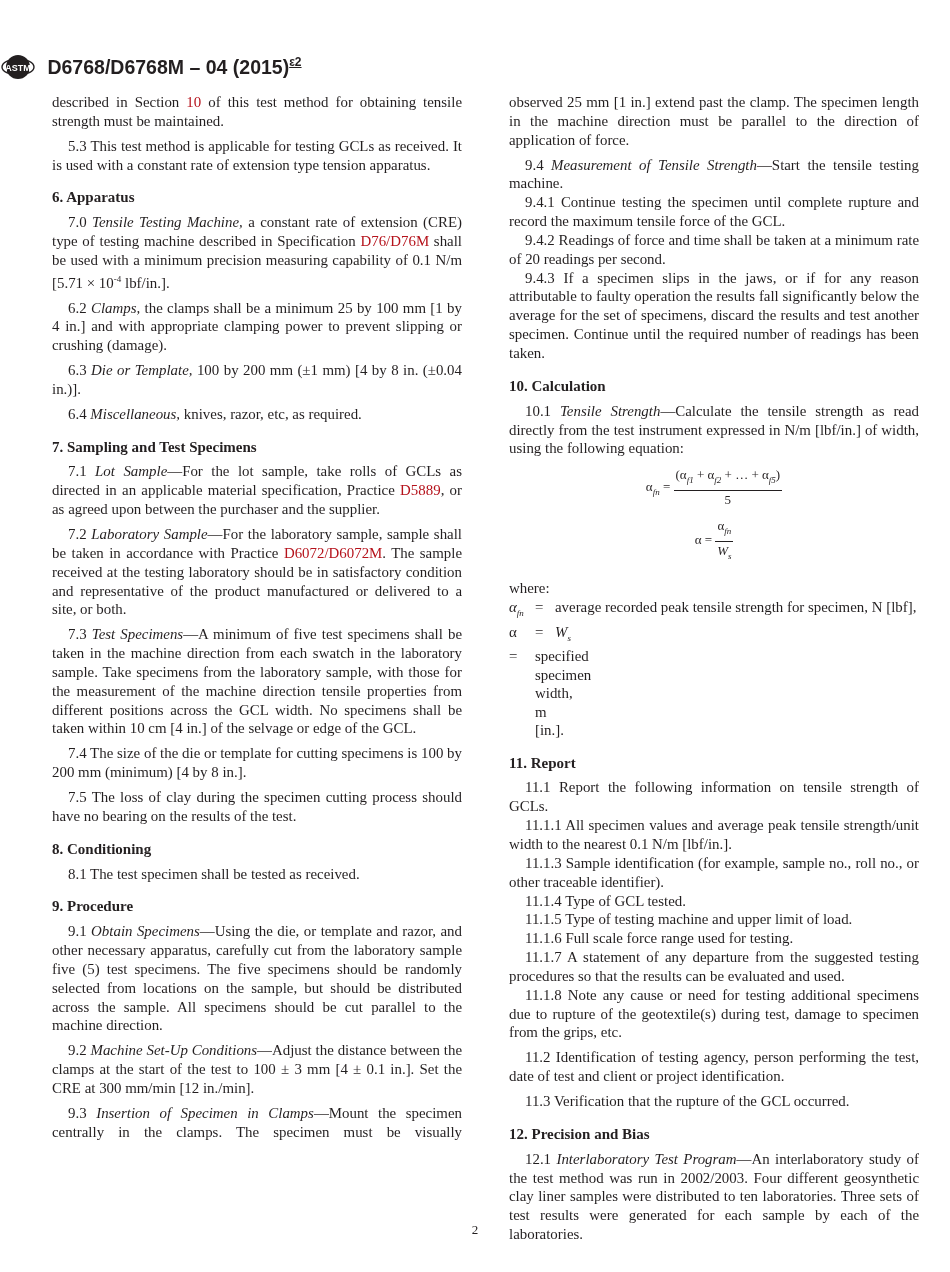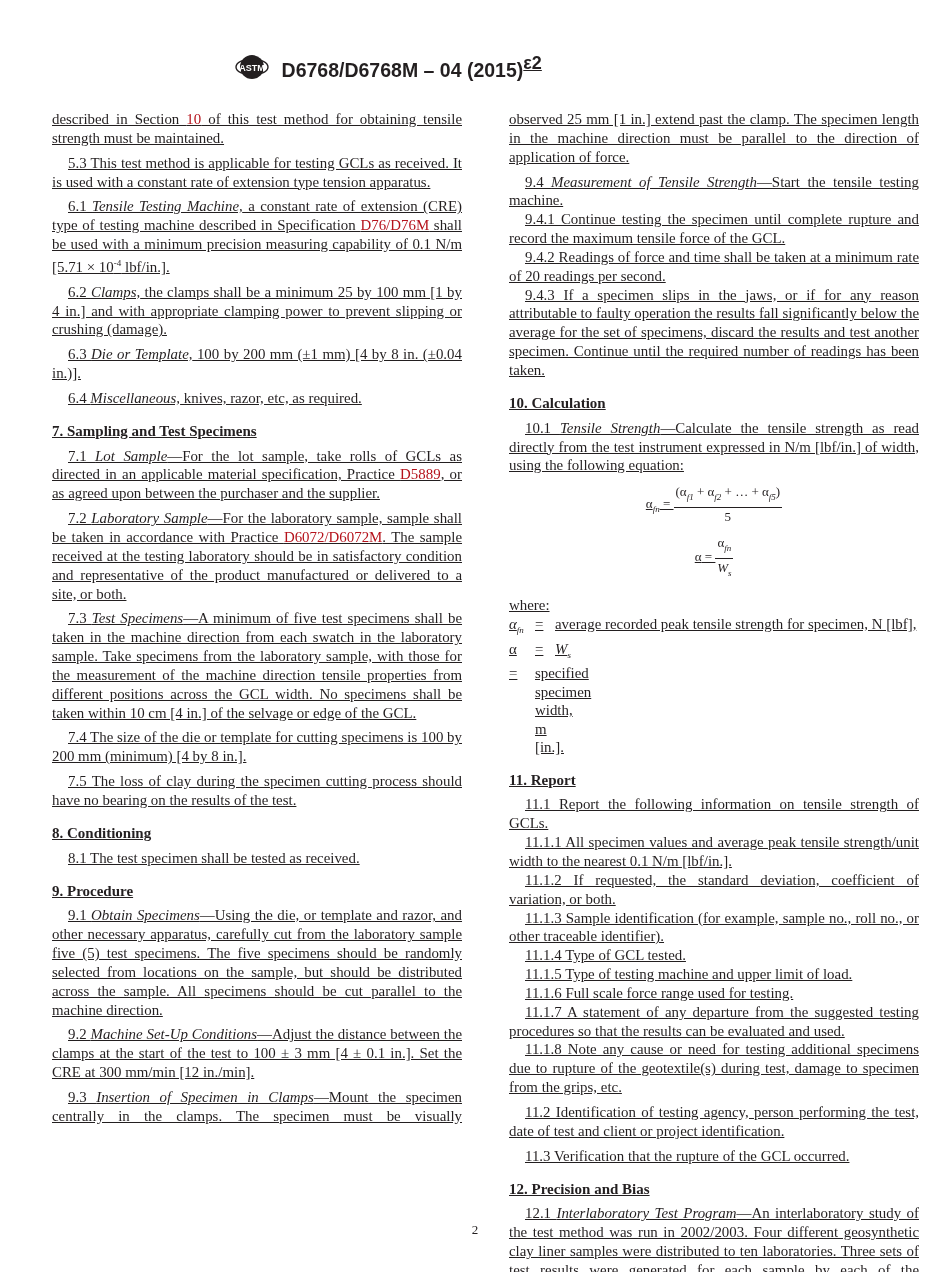--- a/index.html
+++ b/index.html
@@ -1,23 +1,23 @@
 <!DOCTYPE html>
 <html><head>
 <meta charset="utf-8">
 <style>
   html, body { margin: 0; padding: 0; background: #ffffff; }
   body { width: 950px; height: 1272px; position: relative; overflow: hidden;
          font-family: "Liberation Serif", "DejaVu Serif", serif; color: #231f20; }
-  .header { position: absolute; top: 52px; left: 0; width: 776px; text-align: center;
+  .header { position: absolute; top: 52px; left: 0; width: 776px; text-align: left;
             font-family: "Liberation Sans", "DejaVu Sans", sans-serif; font-weight: bold; font-size: 19.5px; }
   .header .logo { display: inline-block; width: 36px; height: 30px; vertical-align: middle; margin-right: 6px; }
   .header .title { vertical-align: middle; }
-  .header sup { font-size: 18px; vertical-align: 8px; text-decoration: underline; }
-  .col { position: absolute; top: 110px; width: 410px; font-size: 14.9px; line-height: 18.85px; text-decoration: underline; }
+  .header sup { font-size: 12px; vertical-align: 8px; text-decoration: underline; }
+  .col { position: absolute; top: 93px; width: 410px; font-size: 14.9px; line-height: 18.85px; }
   .col.left { left: 52px; }
   .col.right { left: 489px; margin-left: 20px; }
   p { margin: 0 0 6px 0; text-align: justify; text-indent: 16px; }
   p.tight { margin-bottom: 0; }
   p.noindent { text-indent: 0; }
   h2 { font-size: 15px; font-weight: bold; margin: 14px 0 6px 0; }
   a.ref { color: #b5121b; text-decoration: none; }
   .it { font-style: italic; }
   .eq { text-align: center; margin: 8px 0 2px 0; font-size: 13px; }
   .frac { display: inline-block; vertical-align: middle; text-align: center; }
@@ -37,21 +37,22 @@
     <circle cx="18" cy="15" r="12" fill="#231f20"></circle>
     <text x="18" y="19" font-size="9" fill="#fff" text-anchor="middle" font-family="Liberation Sans, sans-serif" font-weight="bold">ASTM</text>
   </svg>
   <span class="title"><span>D6768/D6768M – 04 (2015)</span><sup>ε2</sup></span>
 </div>
 
 <div class="col left">
   <p class="noindent"><span>described in Section </span><a class="ref" href="#">10</a><span> of this test method for obtaining tensile strength must be maintained.</span></p>
   <p>5.3 This test method is applicable for testing GCLs as received. It is used with a constant rate of extension type tension apparatus.</p>
 
-  <p><span>6.1 </span><span class="it">Tensile Testing Machine,</span><span> a constant rate of extension (CRE) type of testing machine described in Specification </span><a class="ref" href="#">D76/D76M</a><span> shall be used with a minimum precision measuring capability of 0.1 N/m [5.71 × 10</span><sup style="font-size:9px">-4</sup><span> lbf/in.].</span></p>
+  <h2>6. Apparatus</h2>
+  <p><span>7.0 </span><span class="it">Tensile Testing Machine,</span><span> a constant rate of extension (CRE) type of testing machine described in Specification </span><a class="ref" href="#">D76/D76M</a><span> shall be used with a minimum precision measuring capability of 0.1 N/m [5.71 × 10</span><sup style="font-size:9px">-4</sup><span> lbf/in.].</span></p>
   <p><span>6.2 </span><span class="it">Clamps,</span><span> the clamps shall be a minimum 25 by 100 mm [1 by 4 in.] and with appropriate clamping power to prevent slipping or crushing (damage).</span></p>
   <p><span>6.3 </span><span class="it">Die or Template,</span><span> 100 by 200 mm (±1 mm) [4 by 8 in. (±0.04 in.)].</span></p>
   <p><span>6.4 </span><span class="it">Miscellaneous,</span><span> knives, razor, etc, as required.</span></p>
 
   <h2>7. Sampling and Test Specimens</h2>
   <p><span>7.1 </span><span class="it">Lot Sample</span><span>—For the lot sample, take rolls of GCLs as directed in an applicable material specification, Practice </span><a class="ref" href="#">D5889</a><span>, or as agreed upon between the purchaser and the supplier.</span></p>
   <p><span>7.2 </span><span class="it">Laboratory Sample</span><span>—For the laboratory sample, sample shall be taken in accordance with Practice </span><a class="ref" href="#">D6072/D6072M</a><span>. The sample received at the testing laboratory should be in satisfactory condition and representative of the product manufactured or delivered to a site, or both.</span></p>
   <p><span>7.3 </span><span class="it">Test Specimens</span><span>—A minimum of five test specimens shall be taken in the machine direction from each swatch in the laboratory sample. Take specimens from the laboratory sample, with those for the measurement of the machine direction tensile properties from different positions across the GCL width. No specimens shall be taken within 10 cm [4 in.] of the selvage or edge of the GCL.</span></p>
   <p>7.4 The size of the die or template for cutting specimens is 100 by 200 mm (minimum) [4 by 8 in.].</p>
   <p>7.5 The loss of clay during the specimen cutting process should have no bearing on the results of the test.</p>
@@ -92,21 +93,20 @@
     <span>α</span>
       <span>=</span>
     <span class="sym">W<sub>s</sub></span>
       <span>=</span>
       <span>specified specimen width, m [in.].</span>
   </div>
 
   <h2>11. Report</h2>
   <p class="tight">11.1 Report the following information on tensile strength of GCLs.</p>
   <p class="tight">11.1.1 All specimen values and average peak tensile strength/unit width to the nearest 0.1 N/m [lbf/in.].</p>
-  <p class="tight">11.1.2 If requested, the standard deviation, coefficient of variation, or both.</p>
   <p class="tight">11.1.3 Sample identification (for example, sample no., roll no., or other traceable identifier).</p>
   <p class="tight">11.1.4 Type of GCL tested.</p>
   <p class="tight">11.1.5 Type of testing machine and upper limit of load.</p>
   <p class="tight">11.1.6 Full scale force range used for testing.</p>
   <p class="tight">11.1.7 A statement of any departure from the suggested testing procedures so that the results can be evaluated and used.</p>
   <p>11.1.8 Note any cause or need for testing additional specimens due to rupture of the geotextile(s) during test, damage to specimen from the grips, etc.</p>
   <p>11.2 Identification of testing agency, person performing the test, date of test and client or project identification.</p>
   <p>11.3 Verification that the rupture of the GCL occurred.</p>
 
   <h2>12. Precision and Bias</h2>

